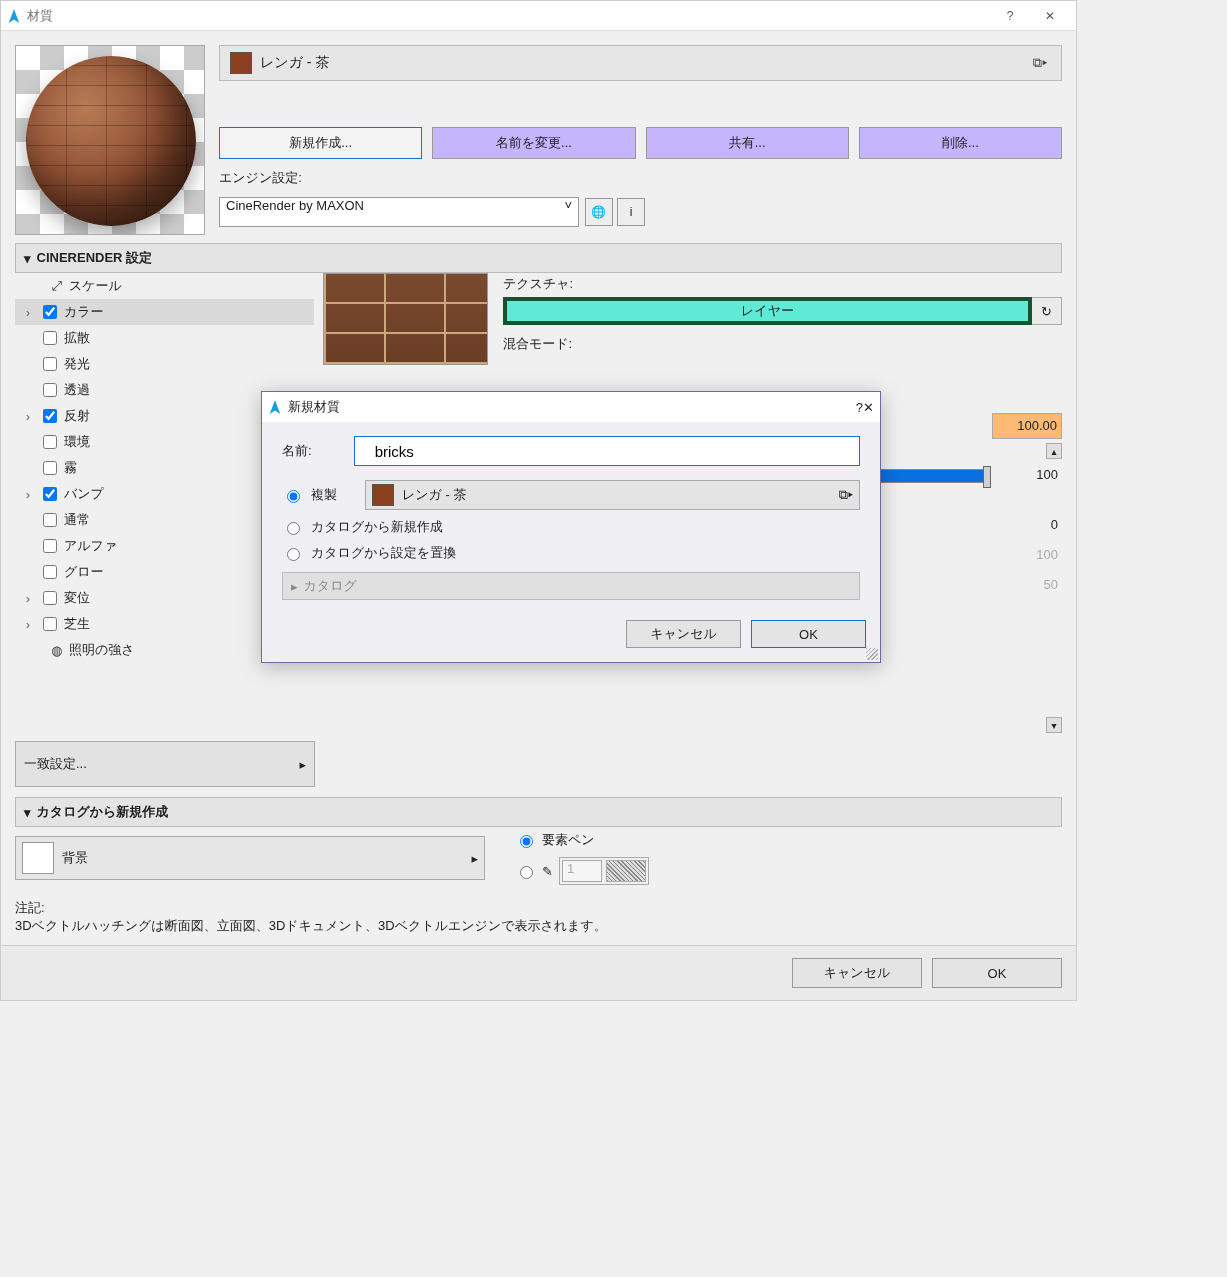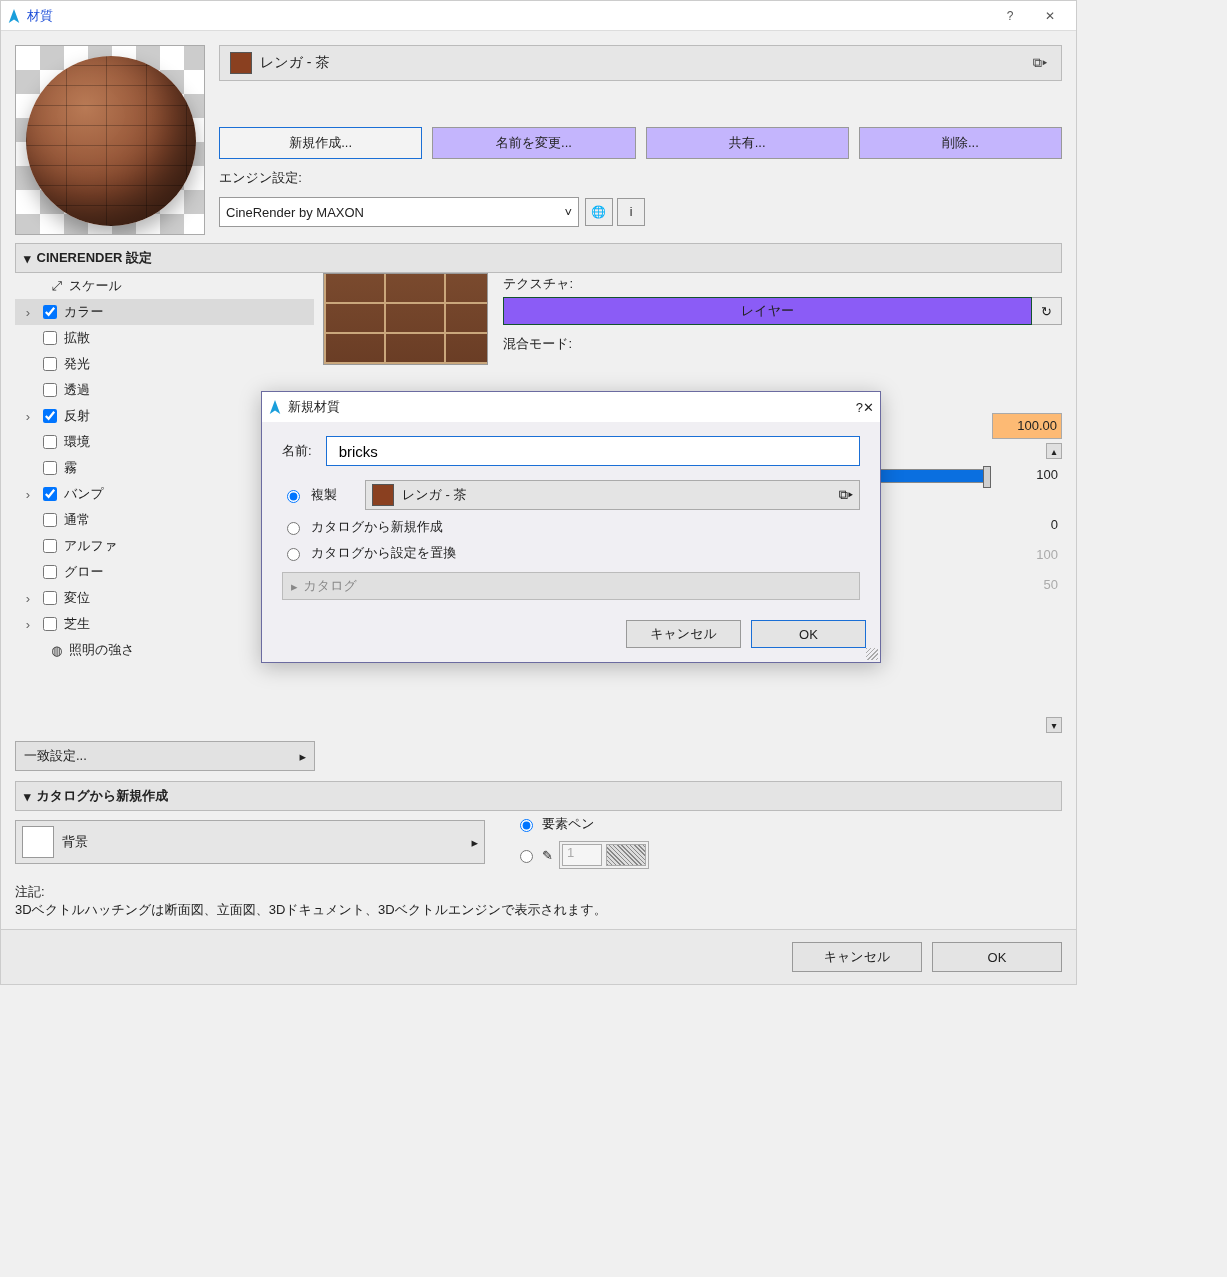--- a/index.html
+++ b/index.html
@@ -1,20 +1,20 @@
 <!DOCTYPE html>
 <html><head>
 <meta charset="utf-8">
 <style>
   * { box-sizing: border-box; font-family: "Yu Gothic UI", "Meiryo", sans-serif; }
   body { margin: 0; background: #f0f0f0; font-size: 13px; color: #222; }
   .window { width: 1077px; border: 1px solid #ccc; background: #f0f0f0; position: relative; }
   .titlebar { display: flex; align-items: center; height: 30px; padding: 0 6px; background: #fff; border-bottom: 1px solid #ddd; }
   .titlebar .app-icon { width: 14px; height: 18px; margin-right: 6px; }
-  .titlebar .title { flex: 1; font-size: 13px; color: #1d4ed8; }
+  .titlebar .title { flex: 1; font-size: 13px; color: #737373; }
   .titlebar .win-btn { width: 40px; height: 30px; display: flex; align-items: center; justify-content: center; color: #555; font-size: 12px; }
 
   .top-area { display: flex; padding: 14px 14px 8px 14px; gap: 14px; }
   .preview-sphere { width: 190px; height: 190px; border: 1px solid #aaa; position: relative; overflow: hidden; }
   .checker { position:absolute; inset:0; background:
     conic-gradient(#ccc 25%, #fff 0 50%, #ccc 0 75%, #fff 0) 0 0/48px 48px; }
   .sphere { position:absolute; width:170px; height:170px; left:10px; top:10px; border-radius:50%;
     background:
       repeating-linear-gradient(0deg, rgba(0,0,0,0.25) 0 1px, transparent 1px 20px),
       repeating-linear-gradient(90deg, rgba(0,0,0,0.25) 0 1px, transparent 1px 40px),
@@ -28,21 +28,21 @@
   .swatch { width:22px; height:22px; background:#8a4020; border:1px solid #555; }
   .mat-name { flex:1; font-size:14px; }
   .tex-icon { width:22px; height:22px; display:flex; align-items:center; justify-content:center; color:#444; }
 
   .btn-row { display:flex; gap:10px;margin-top:36px; }
   .btn { flex:1; height:32px; border:1px solid #999; background:#c4b5fd; display:flex; align-items:center; justify-content:center; cursor:pointer; }
   .btn.primary { border:1.5px solid #1a6fd6; background:#f3f3f3; }
 
   .engine-row { display:flex; align-items:center; gap:6px; margin-top:10px; }
   .engine-label { margin-bottom:4px; }
-  .engine-select { width:360px; height:30px; border:1px solid #999; background:#fff; padding:0 6px; display:flex; align-items:center; justify-content:space-between; }
+  .engine-select { width:360px; height:30px; border:1px solid #999; background:#fff; padding:0 6px; display:flex; align-items:flex-start; justify-content:space-between; }
   .engine-extra { display:flex; gap:4px; }
   .sq-btn { width:28px; height:28px; border:1px solid #999; background:#eee; display:flex; align-items:center; justify-content:center; font-size:12px; }
 
   .section-header { display:flex; align-items:center; height:30px; background:#e4e4e4; border:1px solid #bbb; margin:0 14px; padding:0 8px; font-weight:bold; gap:6px; }
   .section-body { margin:0 14px; display:flex; gap:8px; }
 
   .tree { width:300px; border-right:1px solid transparent; max-height:460px; overflow:auto; }
   .tree-item { display:flex; align-items:center; height:26px; padding-left:6px; gap:4px; }
   .tree-item.sel { background:#dadada; }
   .tree-item .expand { width:14px; color:#666; text-align:center; }
@@ -53,50 +53,50 @@
   .detail { flex:1; position:relative; }
   .brick-thumb { width:165px; height:92px; border:1px solid #999; position:absolute; left:0; top:0;
     background:
       repeating-linear-gradient(0deg, #caa77c 0 2px, transparent 2px 30px),
       repeating-linear-gradient(90deg, #caa77c 0 2px, transparent 2px 60px),
       linear-gradient(#7a4a2e,#6a3d25);
   }
   .detail-right { position:absolute; left:180px; right:0; top:0; }
   .field-label { font-size:13px; margin:2px 0 4px 0; }
   .wide-field { display:flex; height:28px; }
-  .wide-input { flex:1; background:#8b5cf6; border:1px solid #14532d; display:flex; align-items:center; justify-content:center; }
+  .wide-input { flex:1; background:#5eead4; border:4px solid #14532d; display:flex; align-items:center; justify-content:center; }
   .suffix-btn { width:30px; border:1px solid #aaa; border-left:none; background:#eaeaea; display:flex; align-items:center; justify-content:center; }
   .numbox { width:70px; height:26px; border:1px solid #aaa; background:#fdba74; text-align:right; padding-right:4px; line-height:24px; }
   .slider { flex:1; height:14px; background:linear-gradient(90deg,#000,#fff); border:1px solid #888; position:relative; }
   .slider.blue { background:#0a6fe0; }
   .slider .thumb { position:absolute; top:-4px; width:8px; height:22px; background:#d0d0d0; border:1px solid #666; }
   .scroll-arrow { width:16px; height:16px; border:1px solid #aaa; background:#e0e0e0; display:flex; align-items:center; justify-content:center; font-size:10px; }
 
-  .match-settings { margin:8px 14px 0 14px; width:300px; height:30px; border:1px solid #aaa; background:#e2e2e2; display:flex; align-items:center; justify-content:space-between; padding:4px 8px;gap:25px; }
+  .match-settings { margin:8px 14px 0 14px; width:300px; height:46px; border:1px solid #aaa; background:#e2e2e2; display:flex; align-items:center; justify-content:space-between; padding:4px 8px;gap:25px; }
 
   .hatch-body { margin:4px 14px 0 14px; display:flex; align-items:center; gap:30px; }
   .hatch-drop { width:470px; height:44px; border:1px solid #aaa; background:#e6e6e6; display:flex; align-items:center; gap:8px; padding:0 6px; }
   .hatch-swatch { width:32px; height:32px; background:#fff; border:1px solid #999; }
   .radio-col { display:flex; flex-direction:column; gap:8px; }
   .radio-row { display:flex; align-items:center; gap:6px; }
   .pen-input { width:40px; height:22px; border:1px solid #aaa; background:#f5f5f5; padding:0 4px; color:#aaa; }
   .pen-sample { width:40px; height:22px; border:1px solid #aaa; background:repeating-linear-gradient(45deg,#888 0 1px,#ddd 1px 3px); }
   .pen-wrap { display:flex; align-items:center; gap:4px; border:1px solid #aaa; padding:2px; }
 
   .note { margin:14px 14px 0 14px; }
   .footer { display:flex; justify-content:flex-end; gap:10px; padding:12px 14px; border-top:1px solid #ccc; background:#eaeaea; margin-top:10px; }
   .footer .fbtn { width:130px; height:30px; border:1px solid #999; background:#e4e4e4; display:flex; align-items:center; justify-content:center; }
 
   
   .modal { position:absolute; left:260px; top:390px; width:620px; background:#f0eff3; border:1px solid #6b6ba0; box-shadow:0 4px 20px rgba(0,0,0,0.25); z-index:10; }
   .modal .m-title { display:flex; align-items:center; height:30px; padding:0 6px; background:#fff; }
   .modal .m-title .spacer { flex:1; }
   .modal .m-body { padding:14px 20px 10px 20px; }
   .modal .namerow { display:flex; align-items:center; gap:14px; margin-bottom:14px; }
-  .modal .name-input { flex:1; height:30px; border:1.5px solid #1a6fd6; background:#fff; padding:0 12px; font-size:15px; }
+  .modal .name-input { flex:1; height:30px; border:1.5px solid #1a6fd6; background:#fff; padding:0 20px; font-size:15px;margin-left:28px; }
   .modal .radiorow { display:flex; align-items:center; gap:8px; margin:8px 0; }
   .modal .dup-bar { flex:1; height:30px; background:#e4e4e4; border:1px solid #aaa; display:flex; align-items:center; gap:8px; padding:0 6px; }
   .modal .cat-head { height:28px; background:#e0e0e0; border:1px solid #bbb; display:flex; align-items:center; padding:0 8px; color:#888; gap:6px; margin-top:10px; }
   .modal .m-footer { display:flex; justify-content:flex-end; gap:10px; padding:10px 14px 14px 0; }
   .modal .m-footer .mbtn { width:115px; height:28px; border:1px solid #999; background:#e4e4e4; display:flex; align-items:center; justify-content:center; }
   .modal .m-footer .mbtn.ok { border:1.5px solid #1a6fd6; }
   .resize-grip { position:absolute; right:2px; bottom:2px; width:12px; height:12px; color:#999;
     background:repeating-linear-gradient(135deg,#aaa 0 1px,transparent 1px 3px); }
 
   svg.app-logo path { fill:#1a9edb; }

